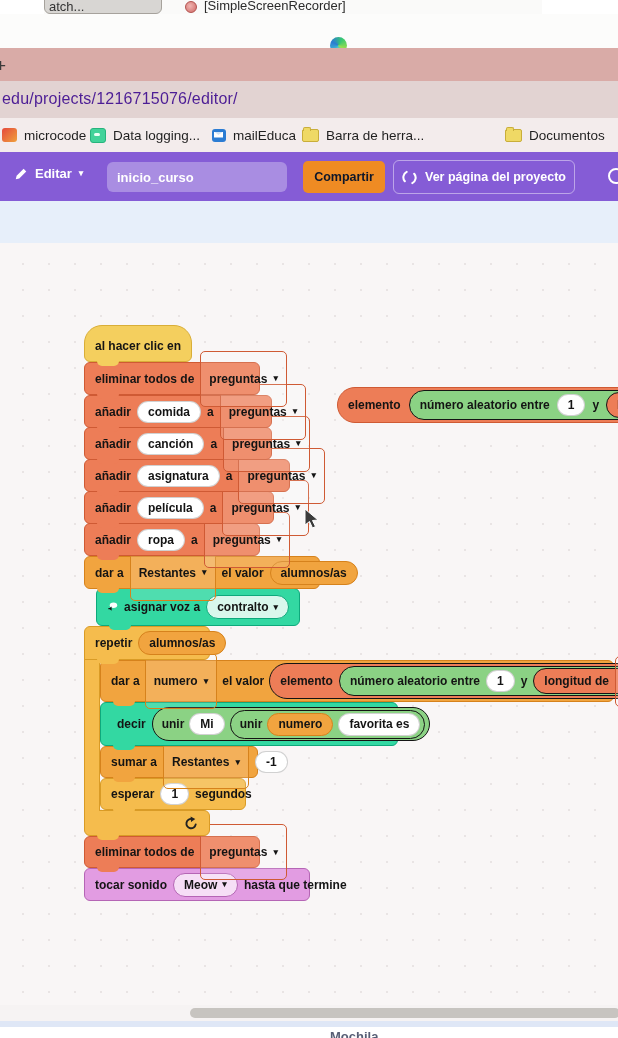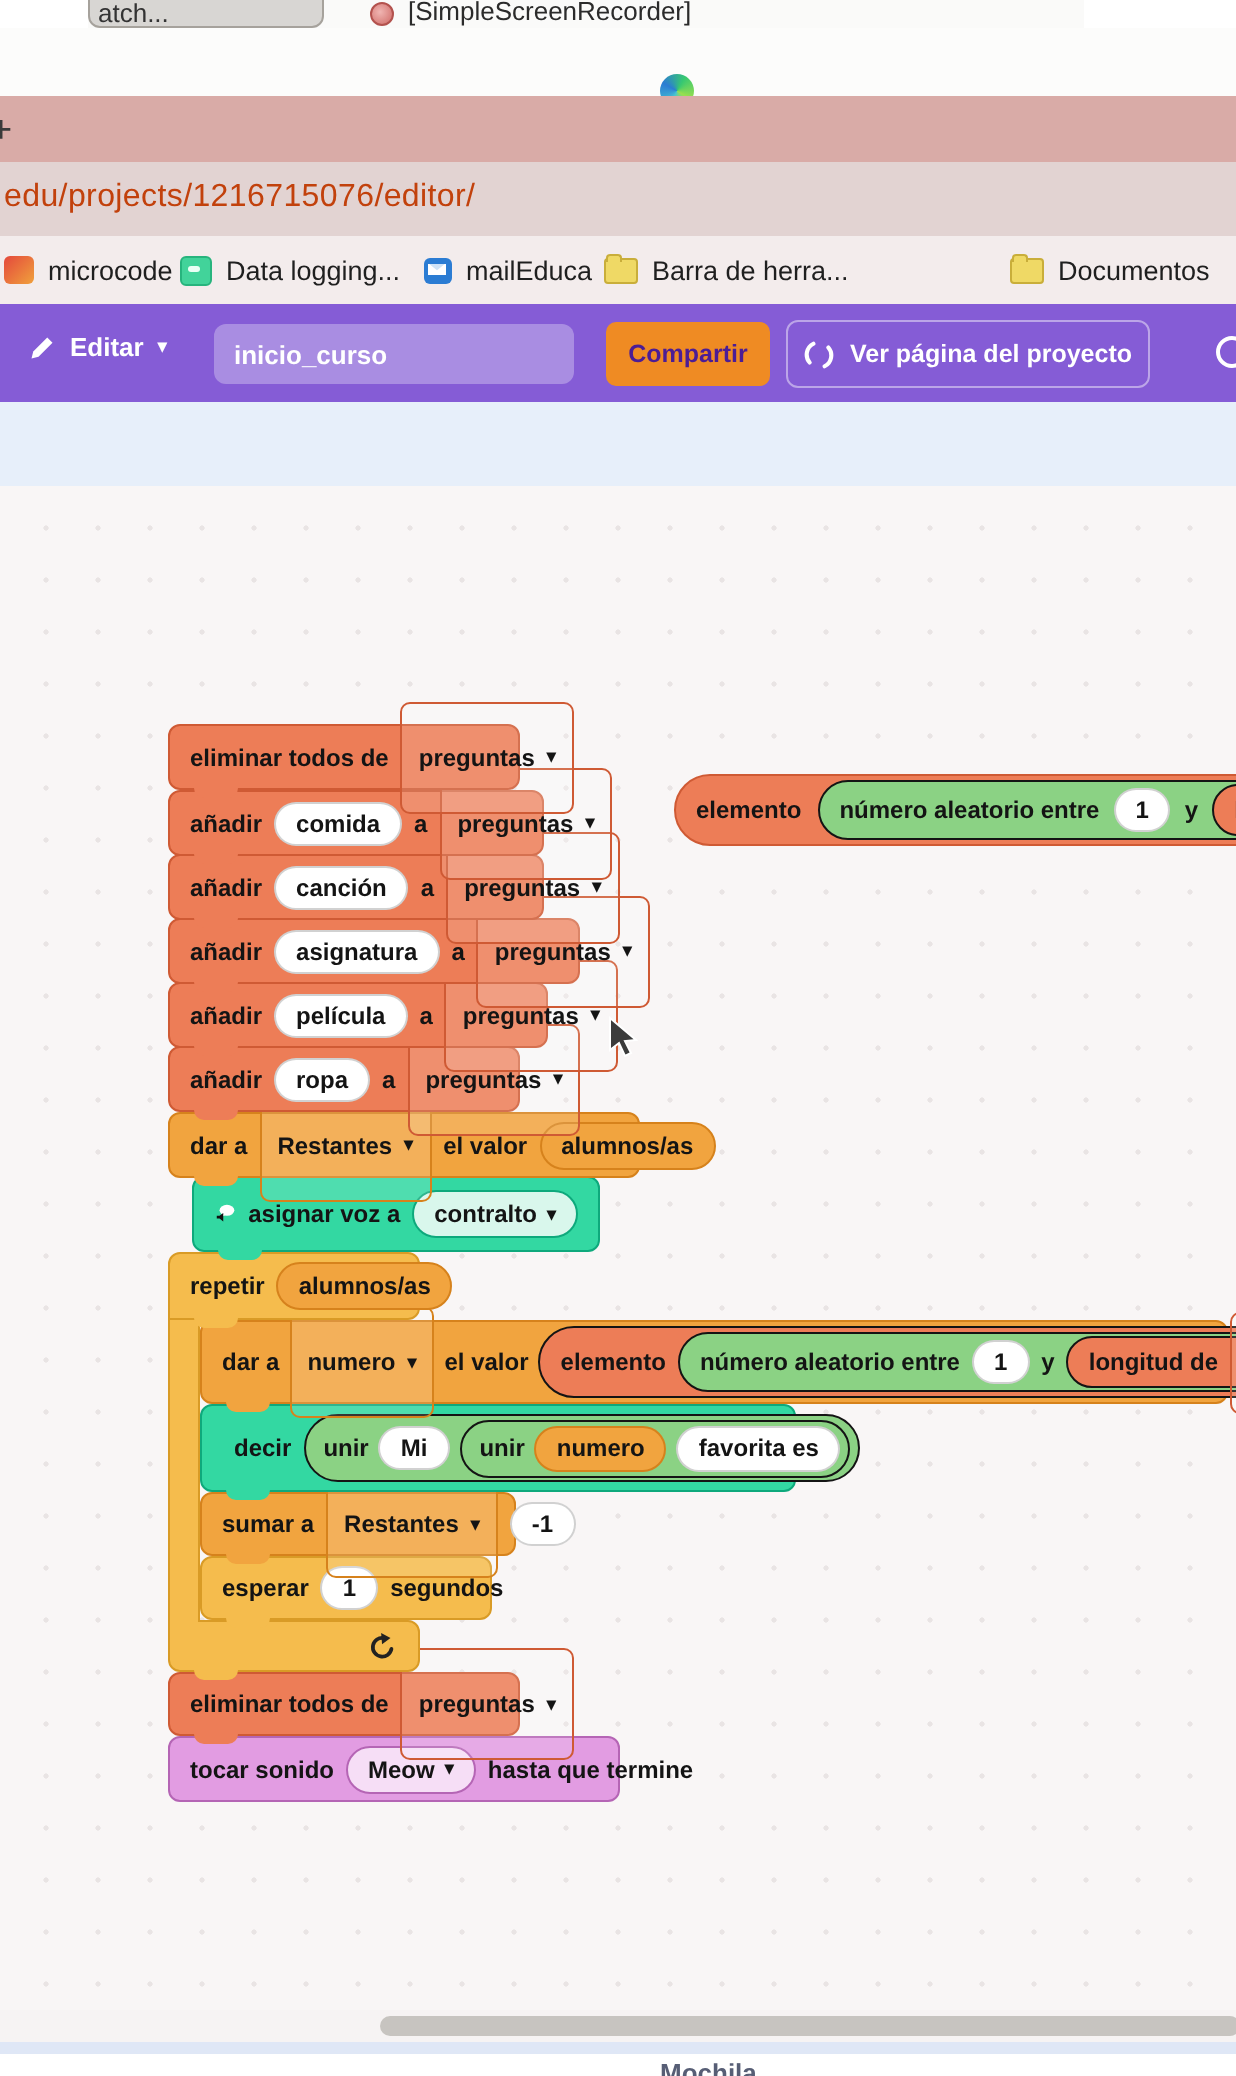--- a/index.html
+++ b/index.html
@@ -17,21 +17,21 @@
 
   .row1{left:0;top:14px;width:618px;height:34px;background:#fcfcfb;}
   .edge-icon{left:330px;top:23px;width:17px;height:17px;border-radius:50%;
              background:conic-gradient(from 210deg,#46c3d2,#2b7cd3,#37c871,#9adf4e,#46c3d2);}
   .page-title{left:351px;top:22px;width:267px;font-size:15px;color:#1c1c1c;white-space:nowrap;overflow:hidden;}
 
   .row2{left:0;top:48px;width:618px;height:33px;background:#d9aba7;}
   .newtab{left:-5px;top:7px;font-size:19px;color:#3a3a3a;font-weight:400;}
 
   .row3{left:0;top:81px;width:618px;height:37px;background:#e2d3d2;}
-  .url{left:2px;top:9px;font-size:16px;color:#c2410c;letter-spacing:.2px;white-space:nowrap;}
+  .url{left:2px;top:9px;font-size:16px;color:#4c1d95;letter-spacing:.2px;white-space:nowrap;}
 
   .row4{left:0;top:118px;width:618px;height:34px;background:#f3ecec;padding-left:36px;}
   .bm{top:8px;height:18px;display:flex;align-items:center;gap:7px;font-size:13.5px;color:#1f1f1f;white-space:nowrap;}
   .bm-ic{width:14px;height:13px;border-radius:3px;flex:none;}
   .ic-micro{background:linear-gradient(135deg,#e4483c,#f0a13c);width:15px;height:14px;margin-left:-18px;}
   .ic-data{background:#42d39a;border:1px solid #27b47d;position:relative;}
   .ic-data::after{content:"";position:absolute;left:3px;top:4px;width:6px;height:3px;background:#eafff5;border-radius:2px;}
   .ic-mail{background:#2b7cd3;position:relative;}
   .ic-mail::after{content:"";position:absolute;left:2px;top:3px;width:9px;height:6px;background:#fff;
                   clip-path:polygon(0 0,100% 0,100% 100%,0 100%,0 0);}
@@ -41,21 +41,21 @@
   .folder::before{content:"";position:absolute;left:0;top:-3px;width:6px;height:3px;background:#efd965;
                   border:1px solid #c9ae3a;border-bottom:none;border-radius:2px 2px 0 0;}
 
   
   .row5{left:0;top:152px;width:618px;height:49px;background:#855cd6;}
   .edit-menu{left:14px;top:14px;display:flex;align-items:center;gap:7px;color:#fff;font-weight:bold;font-size:13px;}
   .name-input{left:107px;top:10px;width:180px;height:30px;background:rgba(255,255,255,.3);
               border:none;border-radius:6px;color:#fff;font-weight:bold;font-size:13px;padding:0 10px;
               font-family:"Liberation Sans",sans-serif;}
   .share-btn{left:303px;top:9px;width:82px;height:32px;background:#ef8b23;border-radius:5px;
-             color:#4c1d95;font-weight:bold;font-size:12.5px;display:flex;align-items:center;justify-content:center;}
+             color:#0f172a;font-weight:bold;font-size:12.5px;display:flex;align-items:center;justify-content:center;}
   .view-btn{left:393px;top:8px;width:182px;height:34px;border:1px solid rgba(255,255,255,.45);border-radius:6px;
             color:#fff;font-weight:bold;font-size:12.5px;display:flex;align-items:center;justify-content:center;gap:8px;}
   .hdr-right-ic{left:608px;top:16px;width:16px;height:16px;border:2px solid #fff;border-radius:50%;}
 
   .row6{left:0;top:201px;width:618px;height:42px;background:#e7effa;}
 
   
   .workspace{left:0;top:243px;width:618px;height:767px;overflow:hidden;background:#f9f6f6;
              background-image:radial-gradient(#e9e4e4 1.2px,transparent 1.4px);background-size:26px 26px;
              background-position:10px 8px;}
@@ -152,20 +152,27 @@
     </svg>
     <span>Ver página del proyecto</span>
   </div>
   <div class="abs hdr-right-ic"></div>
 </div>
 
 <div class="abs row6"></div>
 
 <div class="abs workspace">
 
+  <div class="blk c-event hat nb" style="left:84px;top:82px;width:108px;height:37px;z-index:30;padding-top:4px;">
+    <span>al hacer clic en</span>
+    <svg width="16" height="15" viewBox="0 0 16 16">
+      <path d="M3 1 V15" stroke="#45833c" stroke-width="1.6"></path>
+      <path d="M3 2 C6 0 9 4 14 2 L13 8 C9 10 6 6 3 8 Z" fill="#3eb648" stroke="#2e8f3a"></path>
+    </svg>
+  </div>
 
   <div class="blk c-list nb" style="left:84px;top:119px;width:176px;height:33px;z-index:29;">
     <span>eliminar todos de</span>
     <span class="dd on-list">
       <span>preguntas</span>
       <span class="caret">▾</span>
     </span>
   </div>
 
   <div class="blk c-list nb" style="left:84px;top:152px;width:188px;height:33px;z-index:28;">

